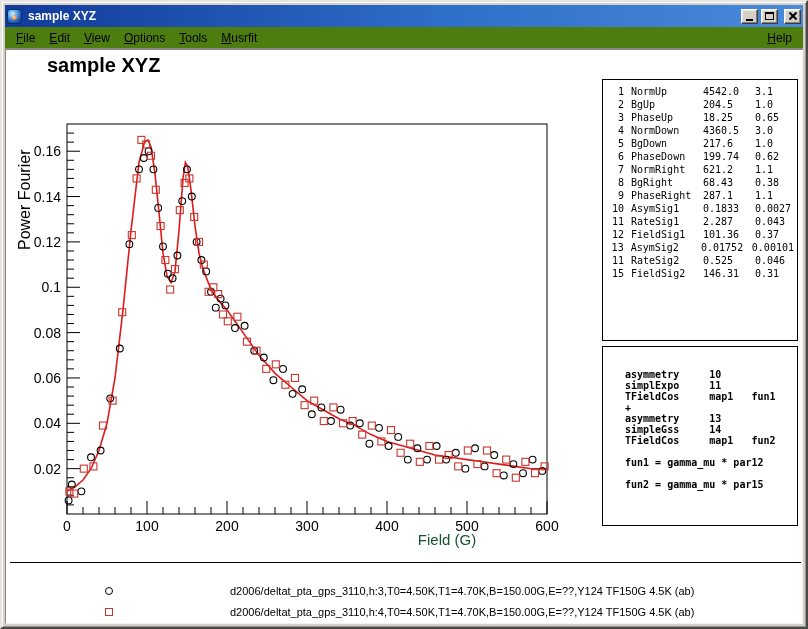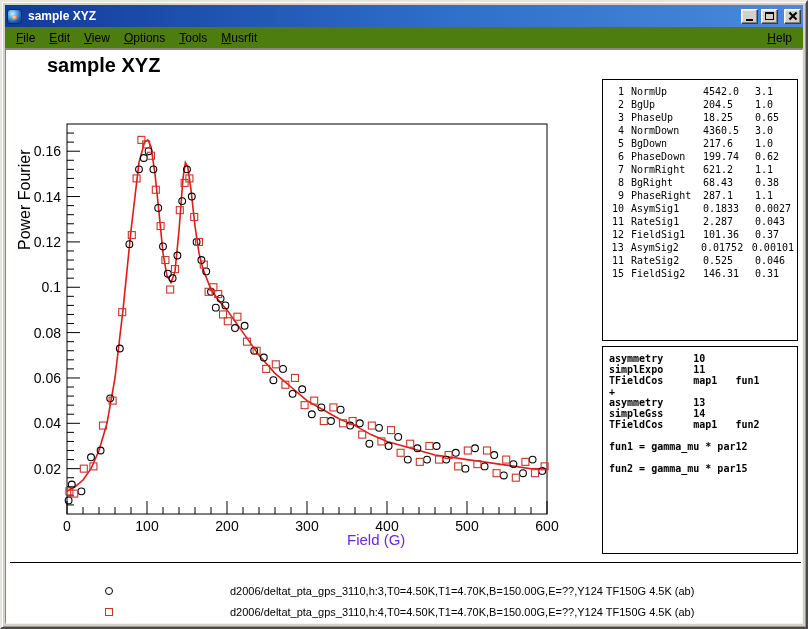--- a/index.html
+++ b/index.html
@@ -21,31 +21,31 @@
   .glyph-close{position:relative;display:block;width:10px;height:10px}
   .glyph-close::before,.glyph-close::after{content:"";position:absolute;left:4px;top:0;width:2px;height:10px;background:#000}
   .glyph-close::before{transform:rotate(45deg)}.glyph-close::after{transform:rotate(-45deg)}
   .menubar{height:22px;display:flex;align-items:center;font-size:12px;background:#4d7c0f;border-bottom:1px solid #8c8880;padding:0 4px}
   .mleft{display:flex;flex:1}
   .menu-item{padding:3px 7px;color:#000;white-space:nowrap}
   .menu-item u{text-decoration:underline}
   .client{position:relative;background:#ffffff;height:calc(100% - 44px);border:1px solid;border-color:#8c8880 #f4f2ee #f4f2ee #8c8880;overflow:hidden}
   .canvas-title{position:absolute;left:41px;top:4px;font-size:20px;font-weight:bold;color:#000}
   #plot{position:absolute;left:0;top:0;width:800px;height:500px}
-  .xlabel{position:absolute;left:341px;top:481px;width:200px;text-align:left;font-size:15px;color:#6d28d9}
+  .xlabel{position:absolute;left:341px;top:481px;width:200px;text-align:center;font-size:15px;color:#14532d}
   .ylabel{position:absolute;left:10px;top:200px;font-size:16px;color:#000;transform:rotate(-90deg);transform-origin:0 0;white-space:nowrap}
   .param-box{position:absolute;left:596px;top:29px;width:196px;height:262px;border:1px solid #000;
              font-family:"DejaVu Sans Mono",monospace;font-size:10px;line-height:13px;padding:5px 3px 3px 6px;overflow:hidden}
   .prow{display:flex;white-space:pre}
   .pc0{width:15px;text-align:right;margin-right:7px}
   .pc1{width:72px}
   .pc2{width:52px}
   .pc3{flex:1}
-  .theory-box{position:absolute;left:596px;top:296px;width:196px;height:208px;border:1px solid #000;
-              font-family:"DejaVu Sans Mono",monospace;font-size:10px;font-weight:bold;line-height:11px;padding:6px;overflow:hidden}
+  .theory-box{position:absolute;left:596px;top:296px;width:196px;height:180px;border:1px solid #000;
+              font-family:"DejaVu Sans Mono",monospace;font-size:10px;font-weight:bold;line-height:11px;padding:22px;overflow:hidden}
   .tline{white-space:pre;min-height:11px}
   .separator{position:absolute;left:4px;top:512px;width:791px;height:0;border-top:1px solid #000}
   .statusline{position:absolute;left:8px;top:517px;font-size:11px;font-weight:bold;color:#000;white-space:nowrap}
   .legend{position:absolute;left:0;top:531px;width:800px}
   .lrow{position:relative;height:21px}
   .lmk{position:absolute;left:99px;top:6px;width:8px;height:8px;border:1px solid #000}
   .lmk.circle{border-radius:50%}
   .llabel{position:absolute;left:224px;top:4px;font-size:11px;color:#000;white-space:nowrap}
 </style>
 </head>

